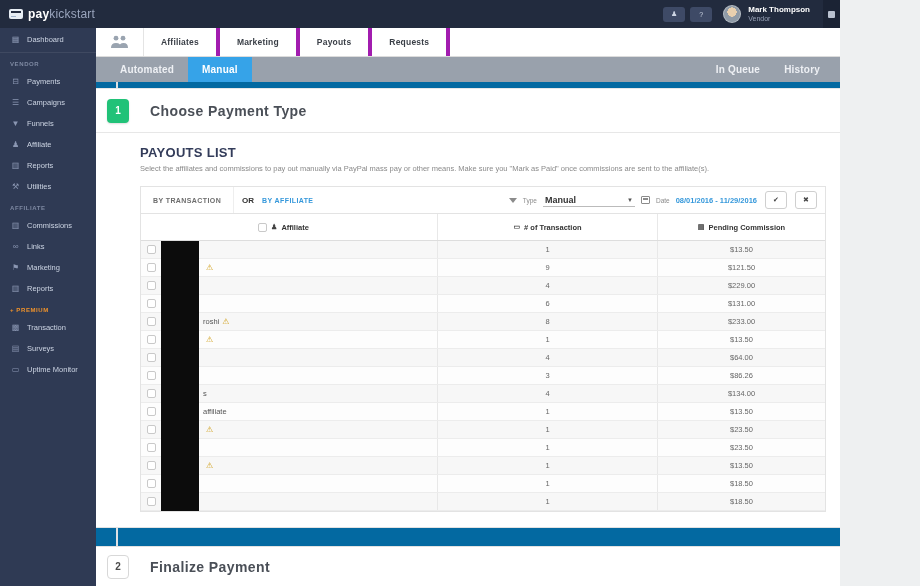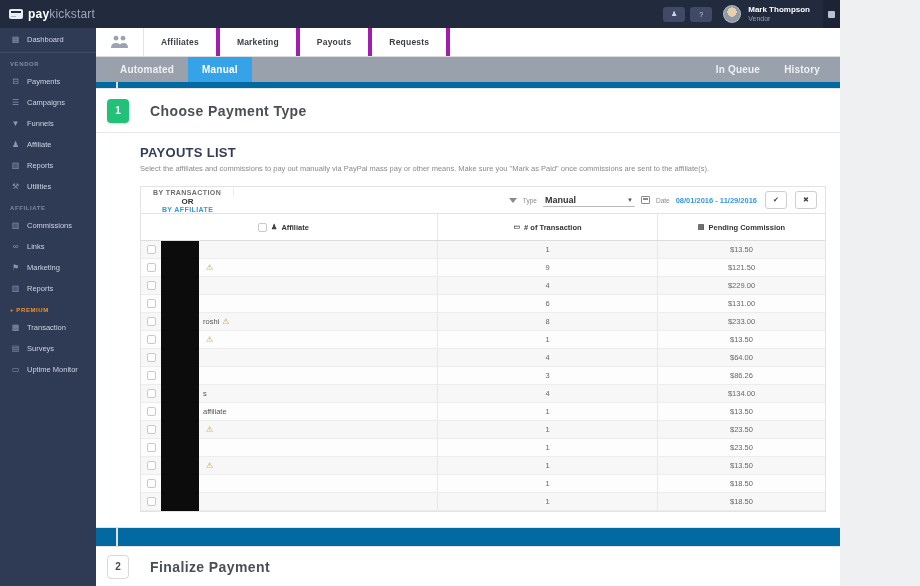--- a/index.html
+++ b/index.html
@@ -57,21 +57,21 @@
   .step-badge { position:relative; z-index:2; width:22px; height:24px; border-radius:4px; margin-left:11px; display:flex; align-items:center; justify-content:center; font-size:10px; font-weight:700; }
   .step-badge.green { background:#21c278; color:#fff; box-shadow:0 1px 2px #0002; }
   .step-badge.white { background:#fff; color:#4a4a4a; border:1px solid #d8d8d8; }
   .step-label { margin-left:21px; font-size:14px; font-weight:700; color:#4a4f57; letter-spacing:.4px; }
 
   .payouts { margin:12px 14px 0 44px; position:relative; z-index:2; }
   .p-title { font-size:13px; font-weight:700; color:#333c5a; letter-spacing:.3px; }
   .p-sub { font-size:7.5px; color:#8a8a8a; margin-top:4px; }
 
   .toolbar { margin-top:13px; height:28px; border:1px solid #e3e3e3; background:#fff; display:flex; align-items:center; }
-  .tb-left { display:flex; align-items:center; height:100%;flex-direction:column; }
+  .tb-left { display:flex; align-items:center; height:100%; }
   .seg { display:flex; align-items:center; height:100%; padding:0 12px; border-right:1px solid #eee; font-size:7px; font-weight:700; letter-spacing:.4px; color:#6d6d6d; cursor:pointer; }
   .or { font-size:8px; font-weight:700; color:#333; padding:0 8px; }
   .link-blue { color:#3598db; font-size:7px; font-weight:700; letter-spacing:.4px; cursor:pointer; }
   .tb-right { margin-left:auto; display:flex; align-items:center; gap:6px; padding-right:8px; }
   .funnel-ic { width:0; height:0; border-left:4px solid transparent; border-right:4px solid transparent; border-top:5px solid #8b8b8b; }
   .tiny-label { font-size:6.5px; color:#8b8b8b; }
   .type-select { display:flex; align-items:center; justify-content:space-between; width:92px; border-bottom:1px solid #bbb; font-size:9px; color:#333; font-weight:700; padding:1px 2px; cursor:pointer; }
   .caret { font-size:6px; color:#555; }
   .cal-ic { width:9px; height:8px; border:1px solid #8b8b8b; border-radius:1px; position:relative; }
   .cal-ic::before { content:""; position:absolute; top:1px; left:1px; right:1px; height:2px; background:#8b8b8b; }

